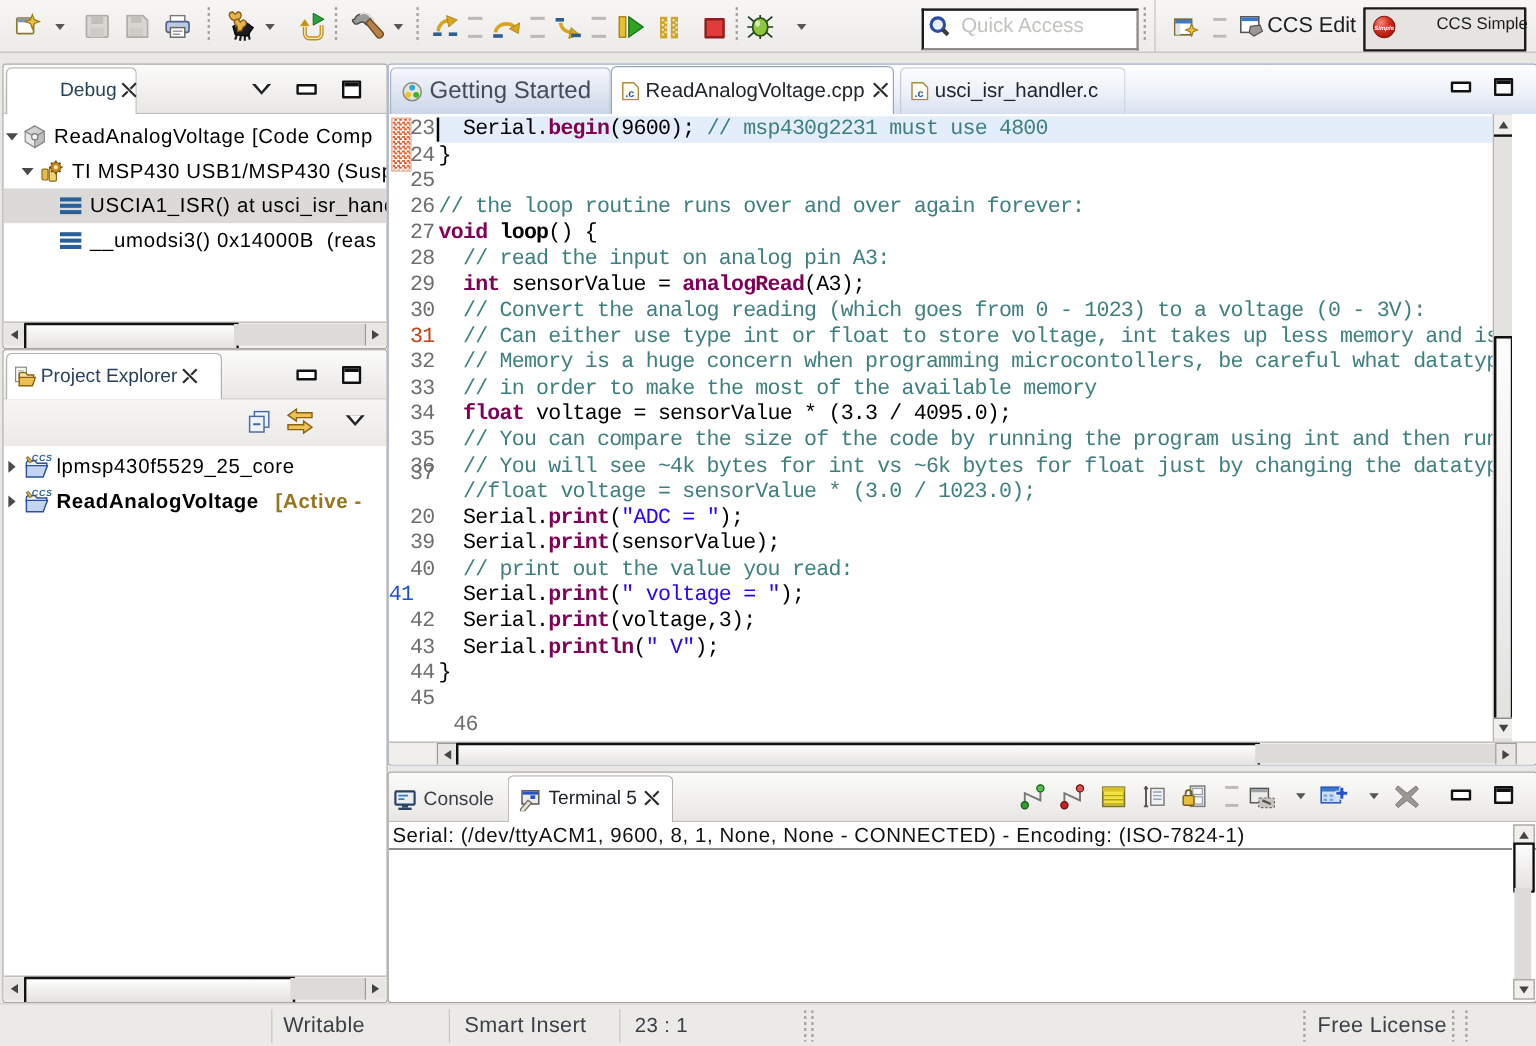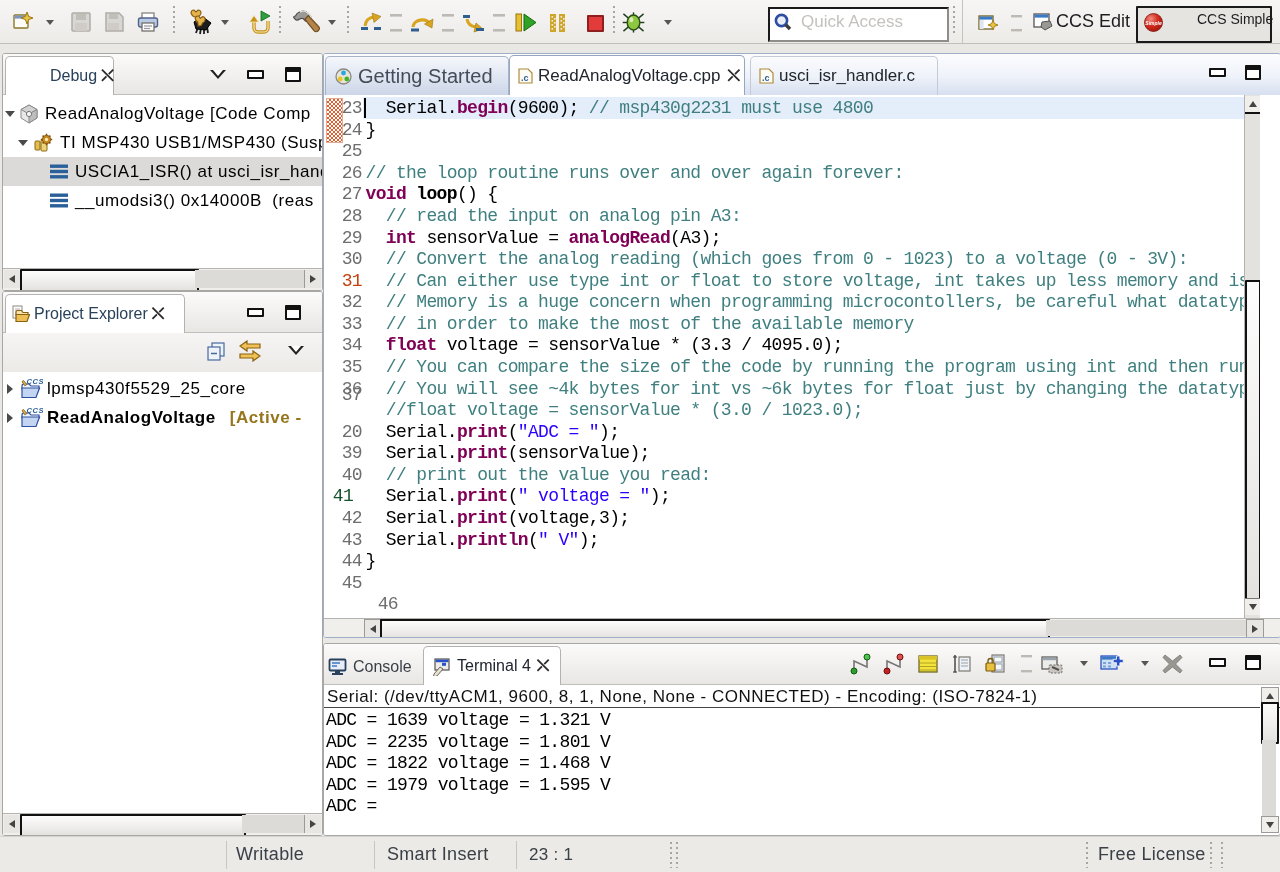--- a/index.html
+++ b/index.html
@@ -453,21 +453,21 @@
       <div class="codeline mono" style="top:175.6px;left:0;width:38px;text-align:right;color:#c2410c;">31</div>
       <div class="codeline mono" style="top:197.2px;left:0;width:38px;text-align:right;color:#6e6e6e;">32</div>
       <div class="codeline mono" style="top:218.8px;left:0;width:38px;text-align:right;color:#6e6e6e;">33</div>
       <div class="codeline mono" style="top:240.4px;left:0;width:38px;text-align:right;color:#6e6e6e;">34</div>
       <div class="codeline mono" style="top:262.0px;left:0;width:38px;text-align:right;color:#6e6e6e;">35</div>
       <div class="codeline mono" style="top:283.5px;left:0;width:38px;text-align:right;color:#6e6e6e;">36</div>
       <div class="codeline mono" style="top:290px;left:0;width:38px;text-align:right;color:#6e6e6e;">37</div>
       <div class="codeline mono" style="top:326.7px;left:0;width:38px;text-align:right;color:#6e6e6e;">20</div>
       <div class="codeline mono" style="top:348.3px;left:0;width:38px;text-align:right;color:#6e6e6e;">39</div>
       <div class="codeline mono" style="top:369.9px;left:0;width:38px;text-align:right;color:#6e6e6e;">40</div>
-      <div class="codeline mono" style="top:391.4px;left:0;width:38px;text-align:center;color:#14532d;">41</div>
+      <div class="codeline mono" style="top:391.4px;left:0;width:38px;text-align:left;color:#1d4ed8;">41</div>
       <div class="codeline mono" style="top:413.0px;left:0;width:38px;text-align:right;color:#6e6e6e;">42</div>
       <div class="codeline mono" style="top:434.6px;left:0;width:38px;text-align:right;color:#6e6e6e;font-family:Liberation Mono, monospace;">43</div>
       <div class="codeline mono" style="top:456.2px;left:0;width:38px;text-align:right;color:#6e6e6e;">44</div>
       <div class="codeline mono" style="top:477.8px;left:0;width:38px;text-align:right;color:#6e6e6e;">45</div>
       <div class="codeline mono" style="top:499.3px;left:0;width:38px;text-align:right;color:#6e6e6e;padding-left:36px;">46</div>
     </div>
     <div id="code">
       <div class="codeline mono" style="top:3.0px;left:41.5px;">  Serial.<span class="kw">begin</span>(9600); <span class="cm">// msp430g2231 must use 4800</span></div>
       <div class="codeline mono" style="top:24.6px;left:41.5px;">}</div>
       <div class="codeline mono" style="top:67.7px;left:41.5px;"><span class="cm">// the loop routine runs over and over again forever:</span></div>
@@ -531,21 +531,21 @@
     <span>Console</span>
   </div>
 
   <div class="abs" style="left:99px;top:2px;width:138px;height:39px;background:#fff;border:1px solid #b4b2ae;border-bottom:none;border-radius:5px 5px 0 0;display:flex;align-items:center;padding:0 8px;gap:6px;font-size:16px;color:#20262e;box-sizing:border-box;">
     <svg width="19" height="19" viewBox="0 0 19 19">
       <rect x="3" y="2" width="14" height="11" fill="#ececea" stroke="#55534f" stroke-width="1.2"></rect>
       <rect x="3.6" y="2.6" width="12.8" height="2.6" fill="#2a52c4"></rect>
       <rect x="10" y="5.8" width="4" height="3" fill="#2a52c4"></rect>
       <path d="M2 17 l6-7 3 2 -6 7 -3.5 1 z" fill="#e8e2d0" stroke="#6a665e" stroke-width="1"></path>
     </svg>
-    <span>Terminal 4</span>
+    <span>Terminal 5</span>
     <span class="xclose">⛌</span>
   </div>
 
   <div class="abs" id="contools" style="left:520px;top:7px;width:436px;height:26px;">
     <svg class="abs" style="left:6px;top:2px;" width="22" height="22" viewBox="0 0 22 22">
       <path d="M4 18 L4 8 L17 14 L17 4" fill="none" stroke="#777" stroke-width="1.6"></path>
       <circle cx="4" cy="18" r="3" fill="#2d9e2d" stroke="#145c14"></circle>
       <circle cx="17" cy="4" r="3" fill="#51c151" stroke="#145c14"></circle>
     </svg>
     <svg class="abs" style="left:39px;top:2px;" width="22" height="22" viewBox="0 0 22 22">
@@ -605,27 +605,20 @@
       <path d="M3 1 L10.5 7 L18 1 L20 3.5 L13.5 10 L20 16.5 L18 19 L10.5 13 L3 19 L1 16.5 L7.5 10 L1 3.5 Z" fill="#9a9792" stroke="#777471" stroke-width="0.8"></path>
     </svg>
   </div>
   <div class="abs btnmin" style="left:885px;top:14px;"></div>
   <div class="abs btnmax" style="left:921px;top:11px;"></div>
 
   <div class="abs" style="left:0;top:41px;right:0;height:22px;background:#fff;border-bottom:1px solid #444;font-size:17px;letter-spacing:0.5px;color:#111;white-space:nowrap;">
     <span style="position:absolute;left:3px;top:2px;">Serial: (/dev/ttyACM1, 9600, 8, 1, None, None - CONNECTED) - Encoding: (ISO-7824-1)</span>
   </div>
 
-  <div class="abs mono" id="termtext" style="left:0;top:64px;right:20px;bottom:0;background:#fff;font-size:18px;letter-spacing:-0.65px;line-height:21.6px;white-space:pre;">
-    <div class="abs" style="left:2px;top:2px;">ADC = 1639 voltage = 1.321 V</div>
-    <div class="abs" style="left:2px;top:23.6px;">ADC = 2235 voltage = 1.801 V</div>
-    <div class="abs" style="left:2px;top:45.2px;">ADC = 1822 voltage = 1.468 V</div>
-    <div class="abs" style="left:2px;top:66.8px;">ADC = 1979 voltage = 1.595 V</div>
-    <div class="abs" style="left:2px;top:88.4px;">ADC =</div>
-  </div>
 
   <div class="abs" style="left:936px;top:42px;width:19px;bottom:1px;background:#fff;">
     <div class="abs" style="left:1px;top:1px;width:16px;height:15px;background:#f1efec;border:1px solid #9c9a96;display:flex;align-items:center;justify-content:center;">
           <div class="arrow-u"></div>
         </div>
     <div class="abs sb-thumb" style="left:1px;top:16px;width:14px;height:38px;"></div>
     <div class="abs" style="left:2px;top:54px;width:14px;bottom:17px;background:#dddbd7;"></div>
     <div class="abs" style="left:1px;bottom:1px;width:16px;height:15px;background:#f1efec;border:1px solid #9c9a96;display:flex;align-items:center;justify-content:center;">
           <div class="arrow-d"></div>
         </div>

